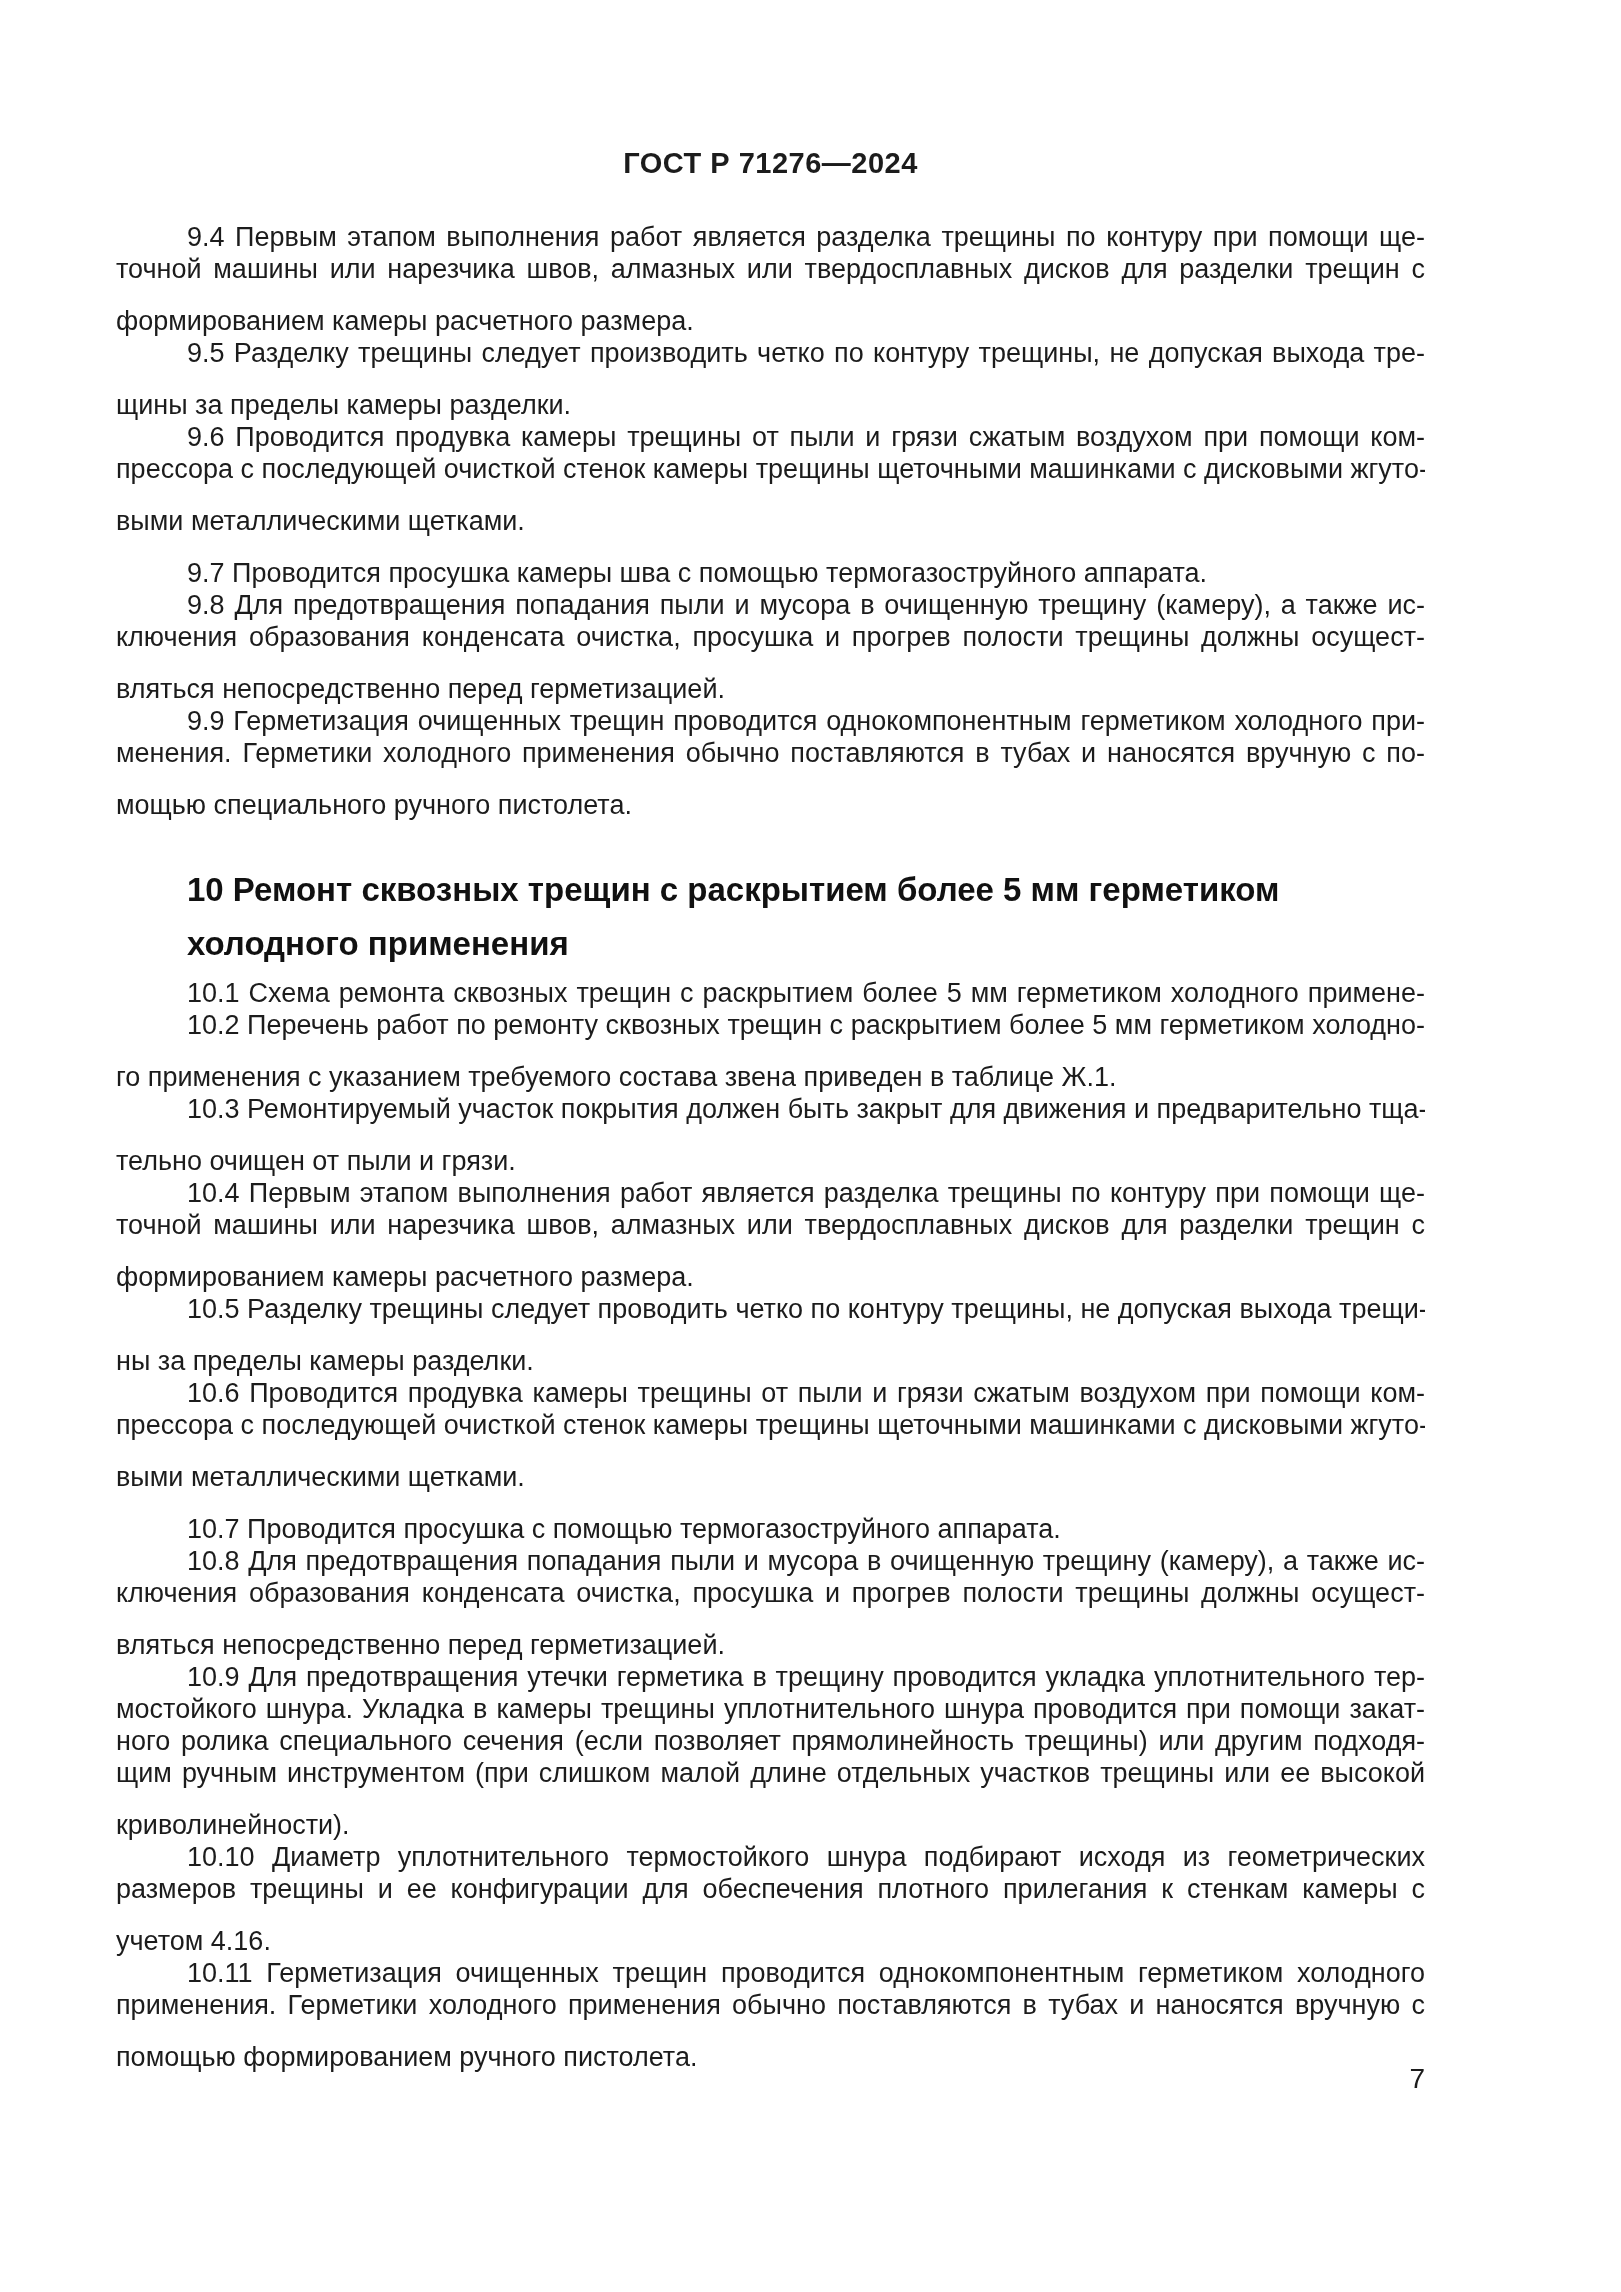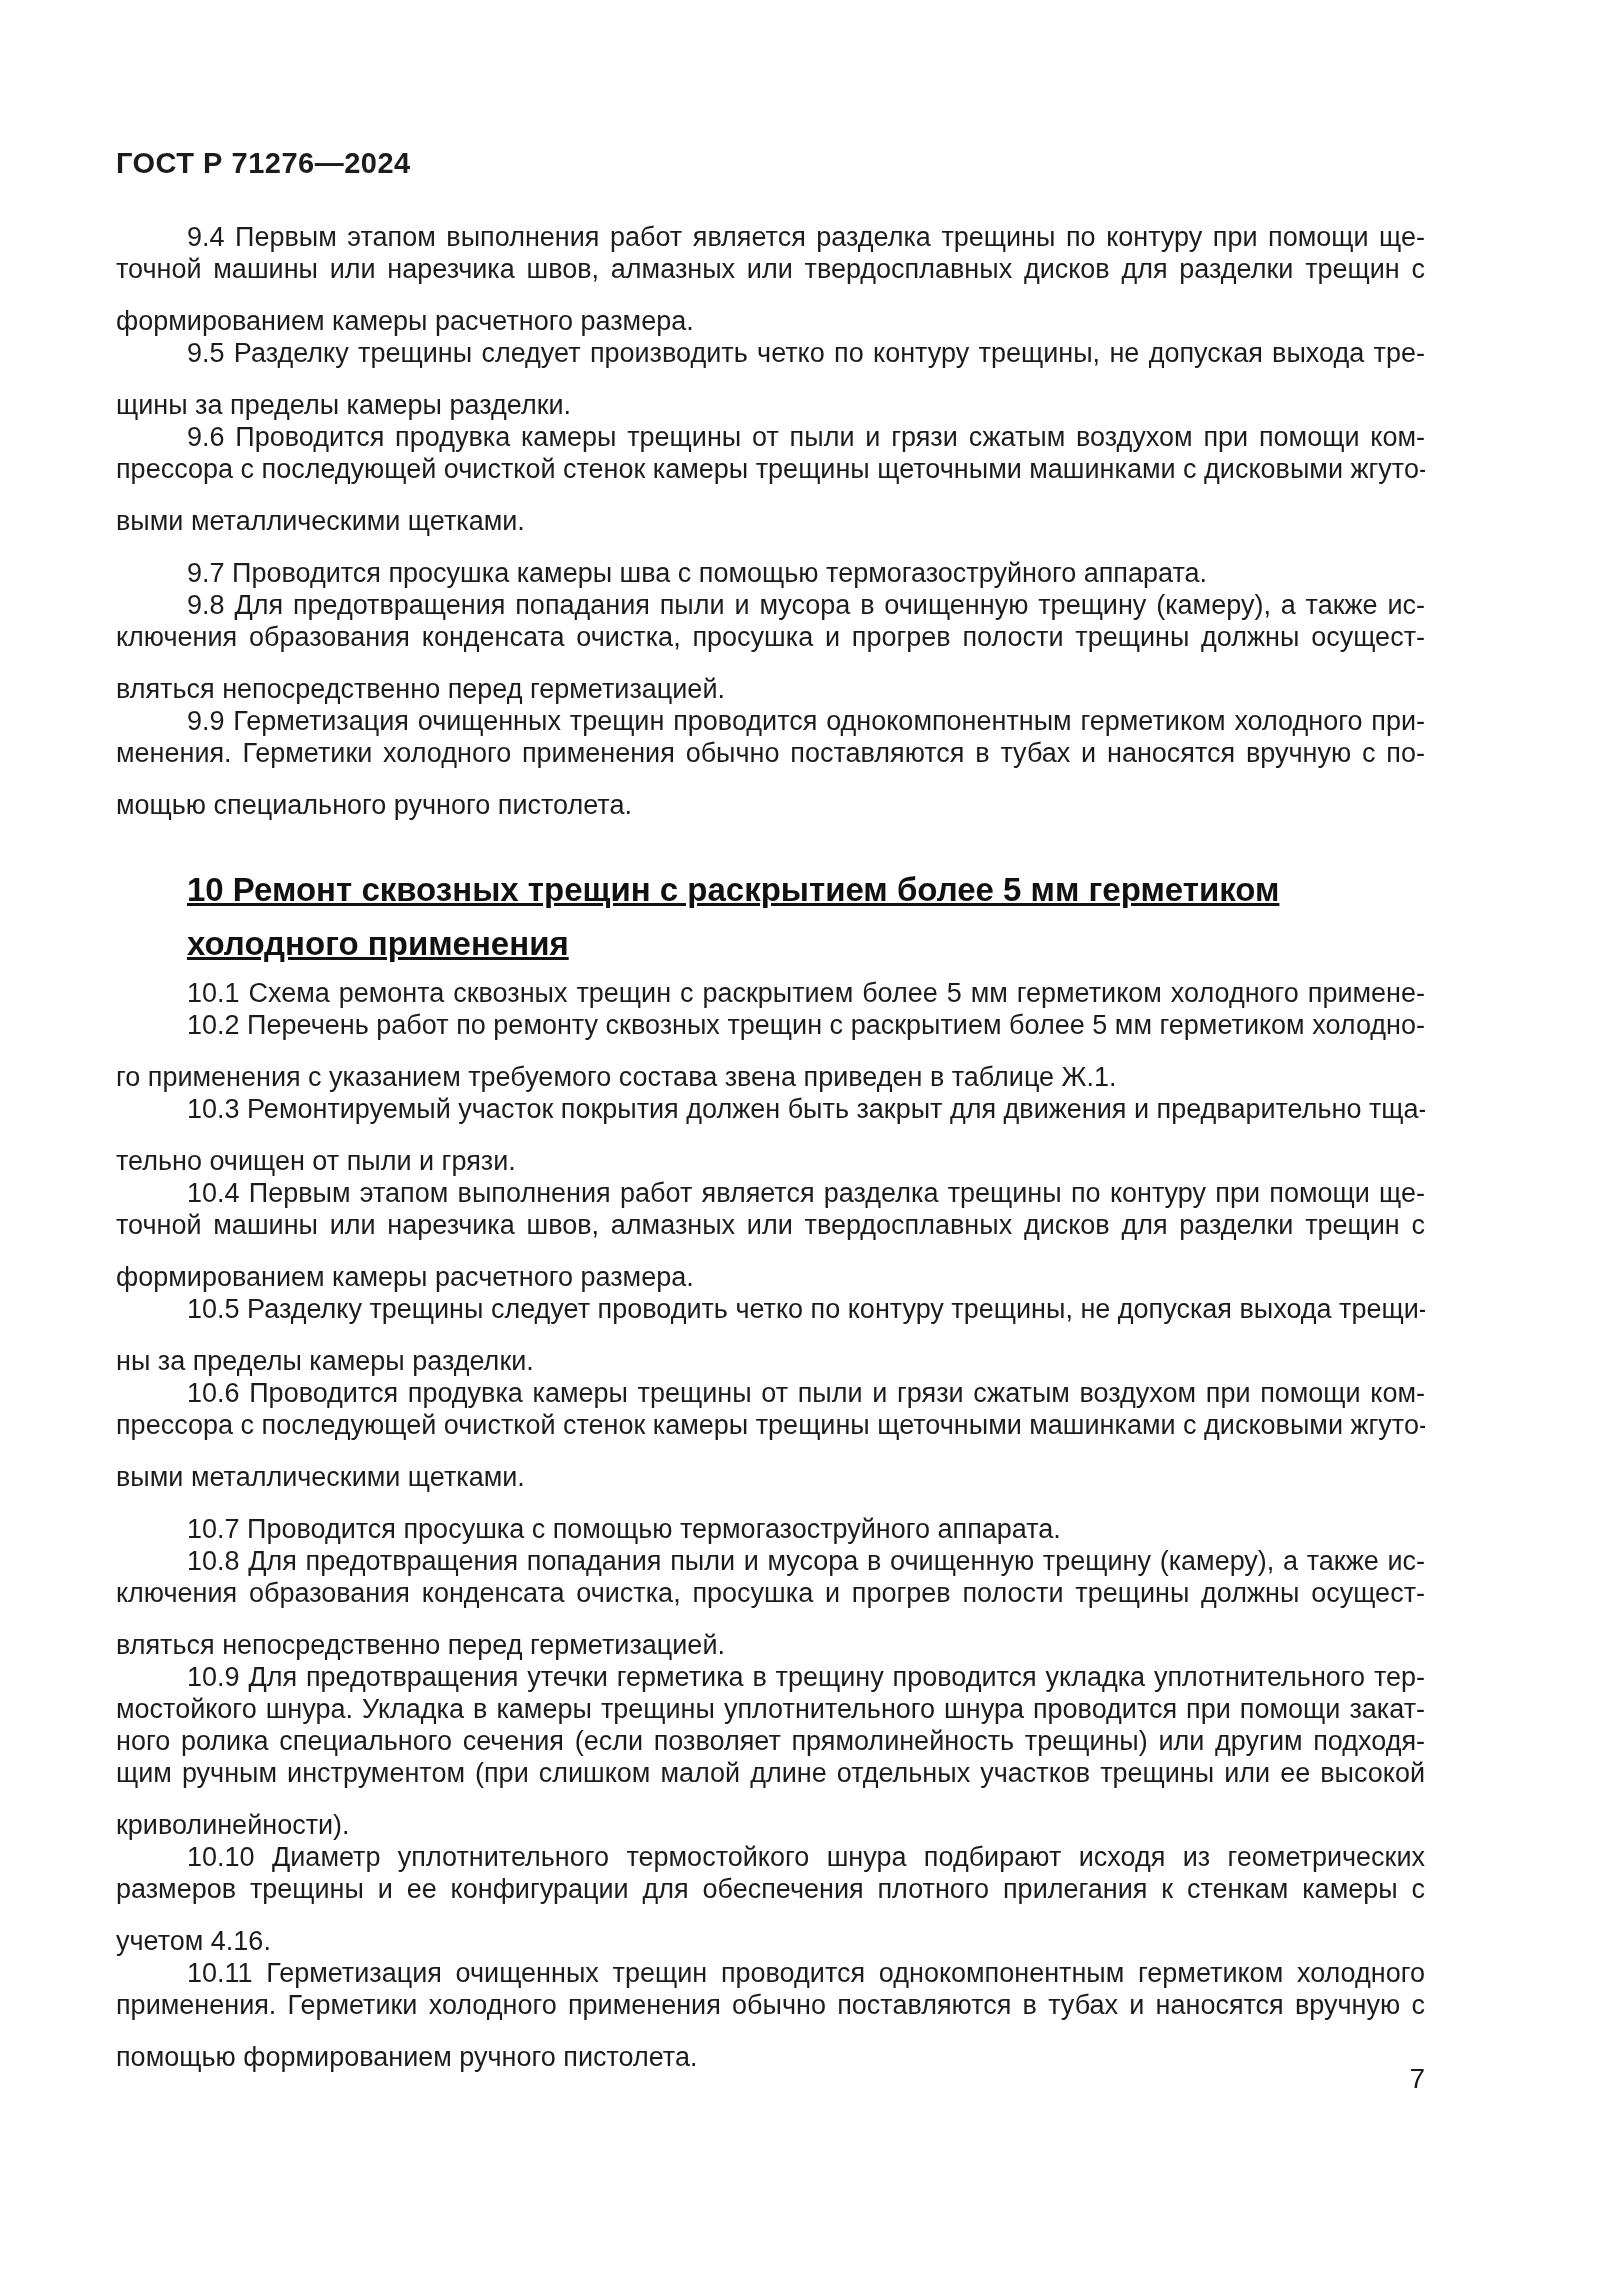--- a/index.html
+++ b/index.html
@@ -14,21 +14,21 @@
     background: #ffffff;
     font-family: "Liberation Sans", "DejaVu Sans", sans-serif;
     color: #1c1c1c;
     overflow: hidden;
   }
   .doc-header {
     position: absolute;
     top: 147px;
     left: 116px;
     width: 1309px;
-    text-align: left;
+    text-align: center;
     font-size: 29px;
     font-weight: bold;
     letter-spacing: 0.5px;
     color: #1c1c1c;
   }
   .content {
     position: absolute;
     top: 221px;
     left: 116px;
     width: 1309px;
@@ -53,21 +53,20 @@
     margin: 42px 0 5.9px 71px;
     font-size: 33px;
     font-weight: bold;
     line-height: 54px;
     color: #111111;
   }
   .section-heading .line {
     text-align: center;
     text-align-last: left;
     white-space: nowrap;
-    text-decoration: underline;
   }
   .page-number {
     position: absolute;
     top: 2063px;
     left: 116px;
     width: 1309px;
     text-align: right;
     font-size: 28px;
     color: #1c1c1c;
   }

